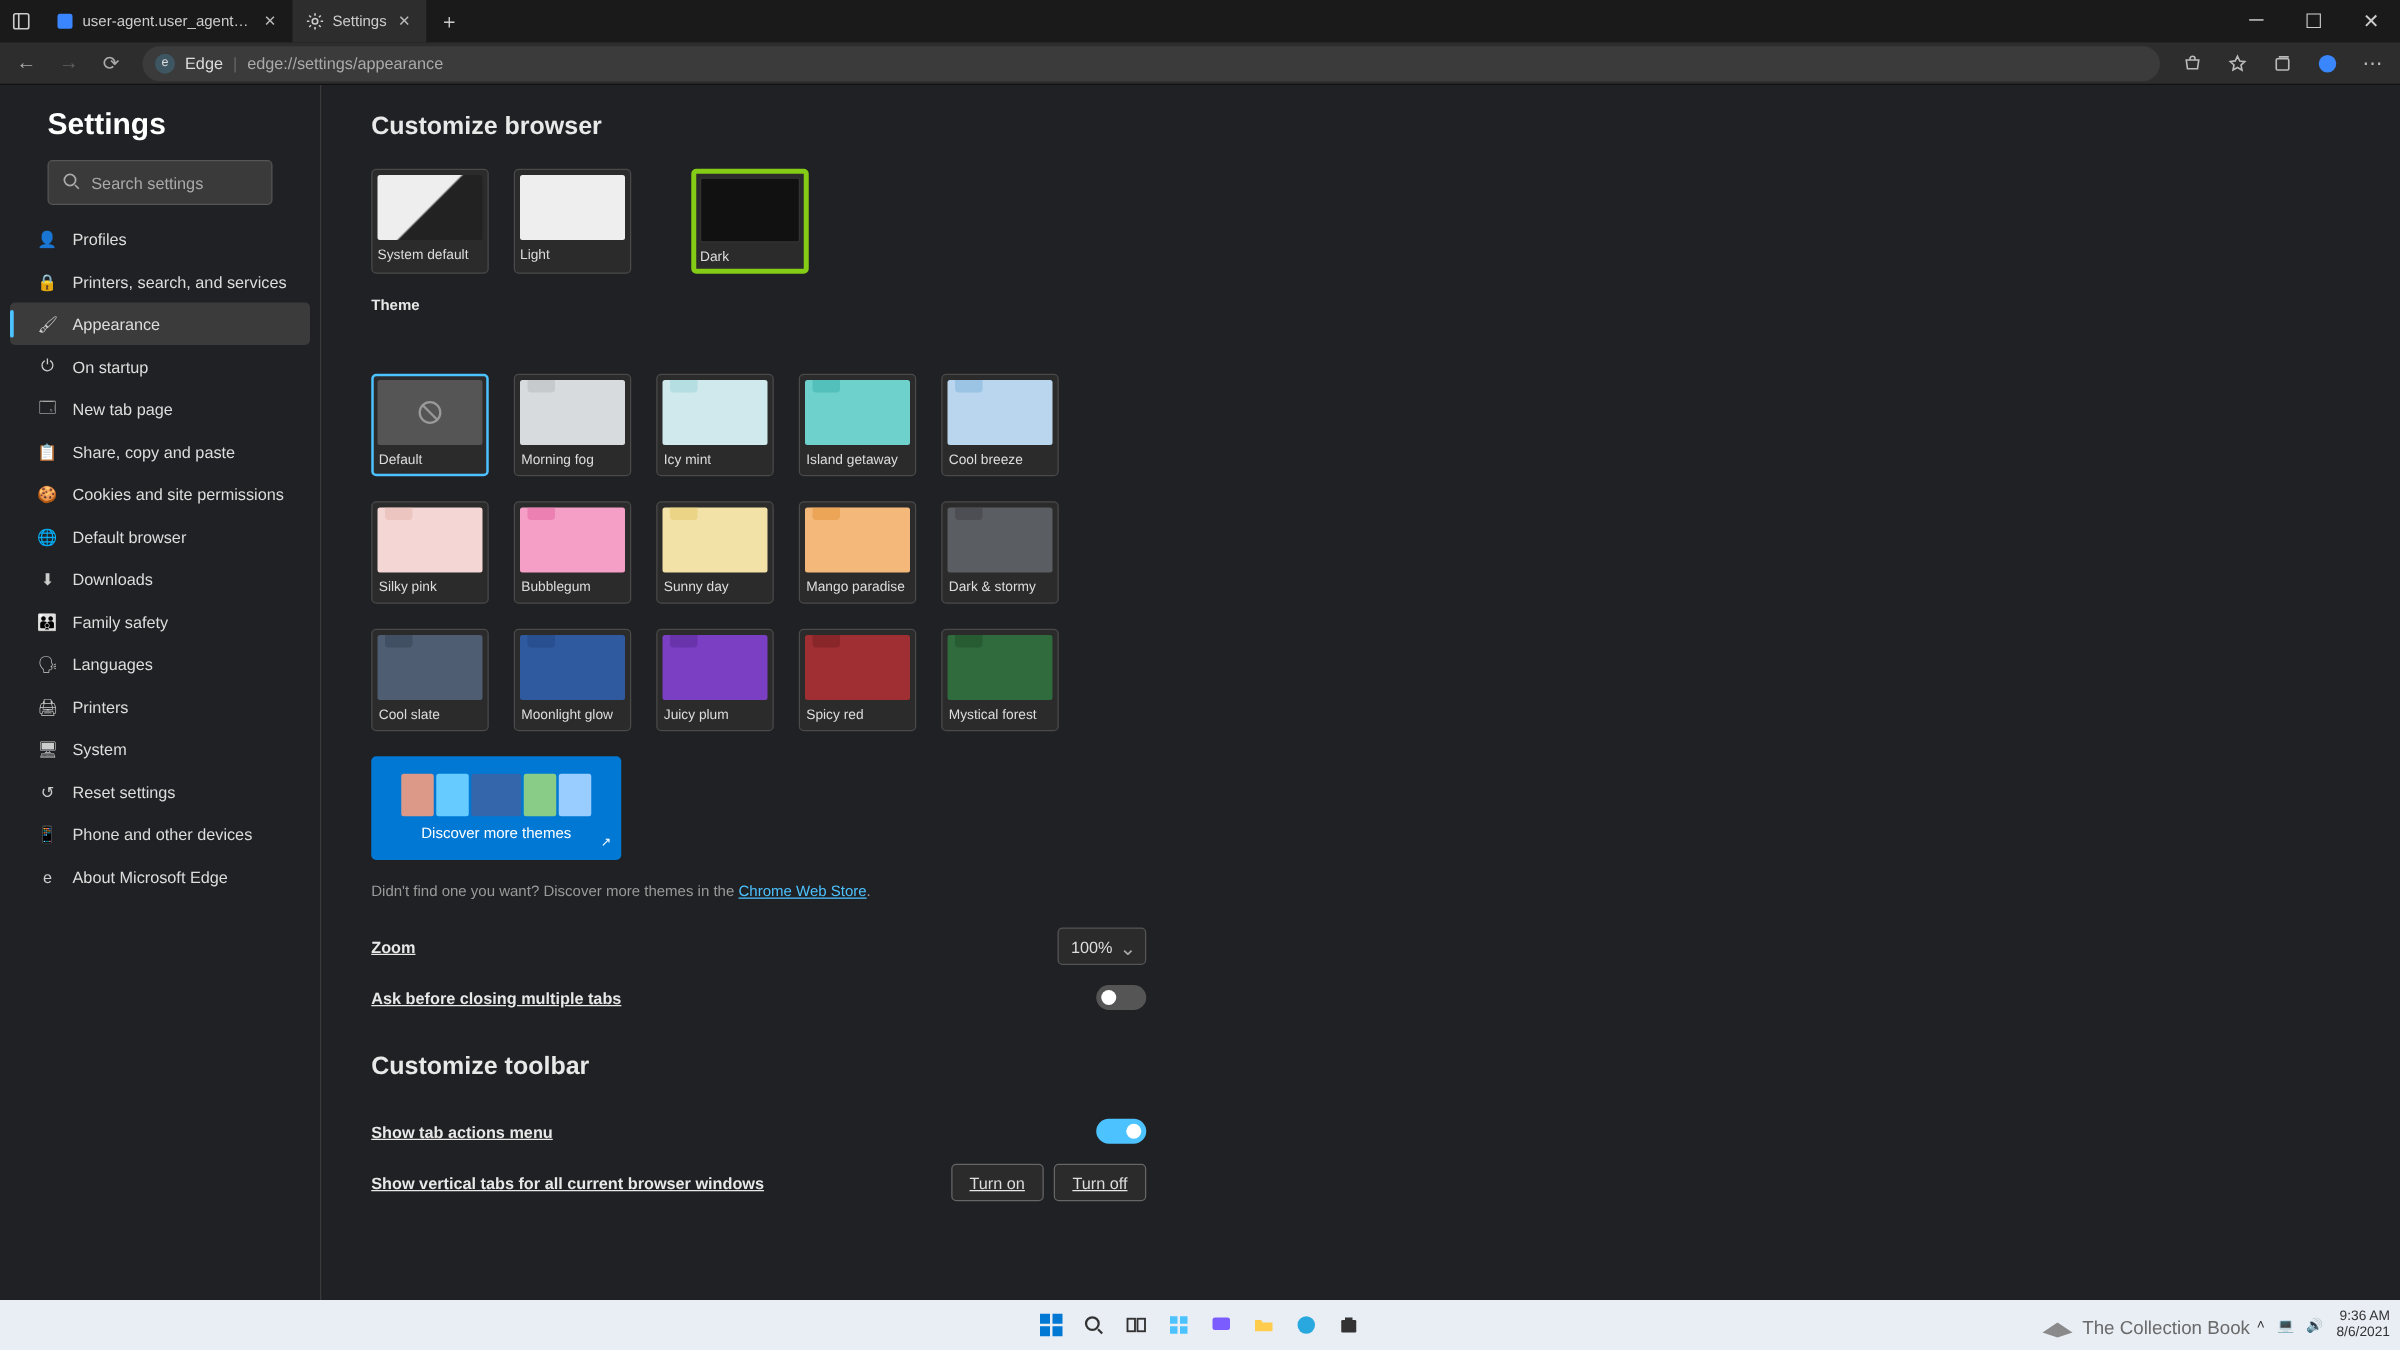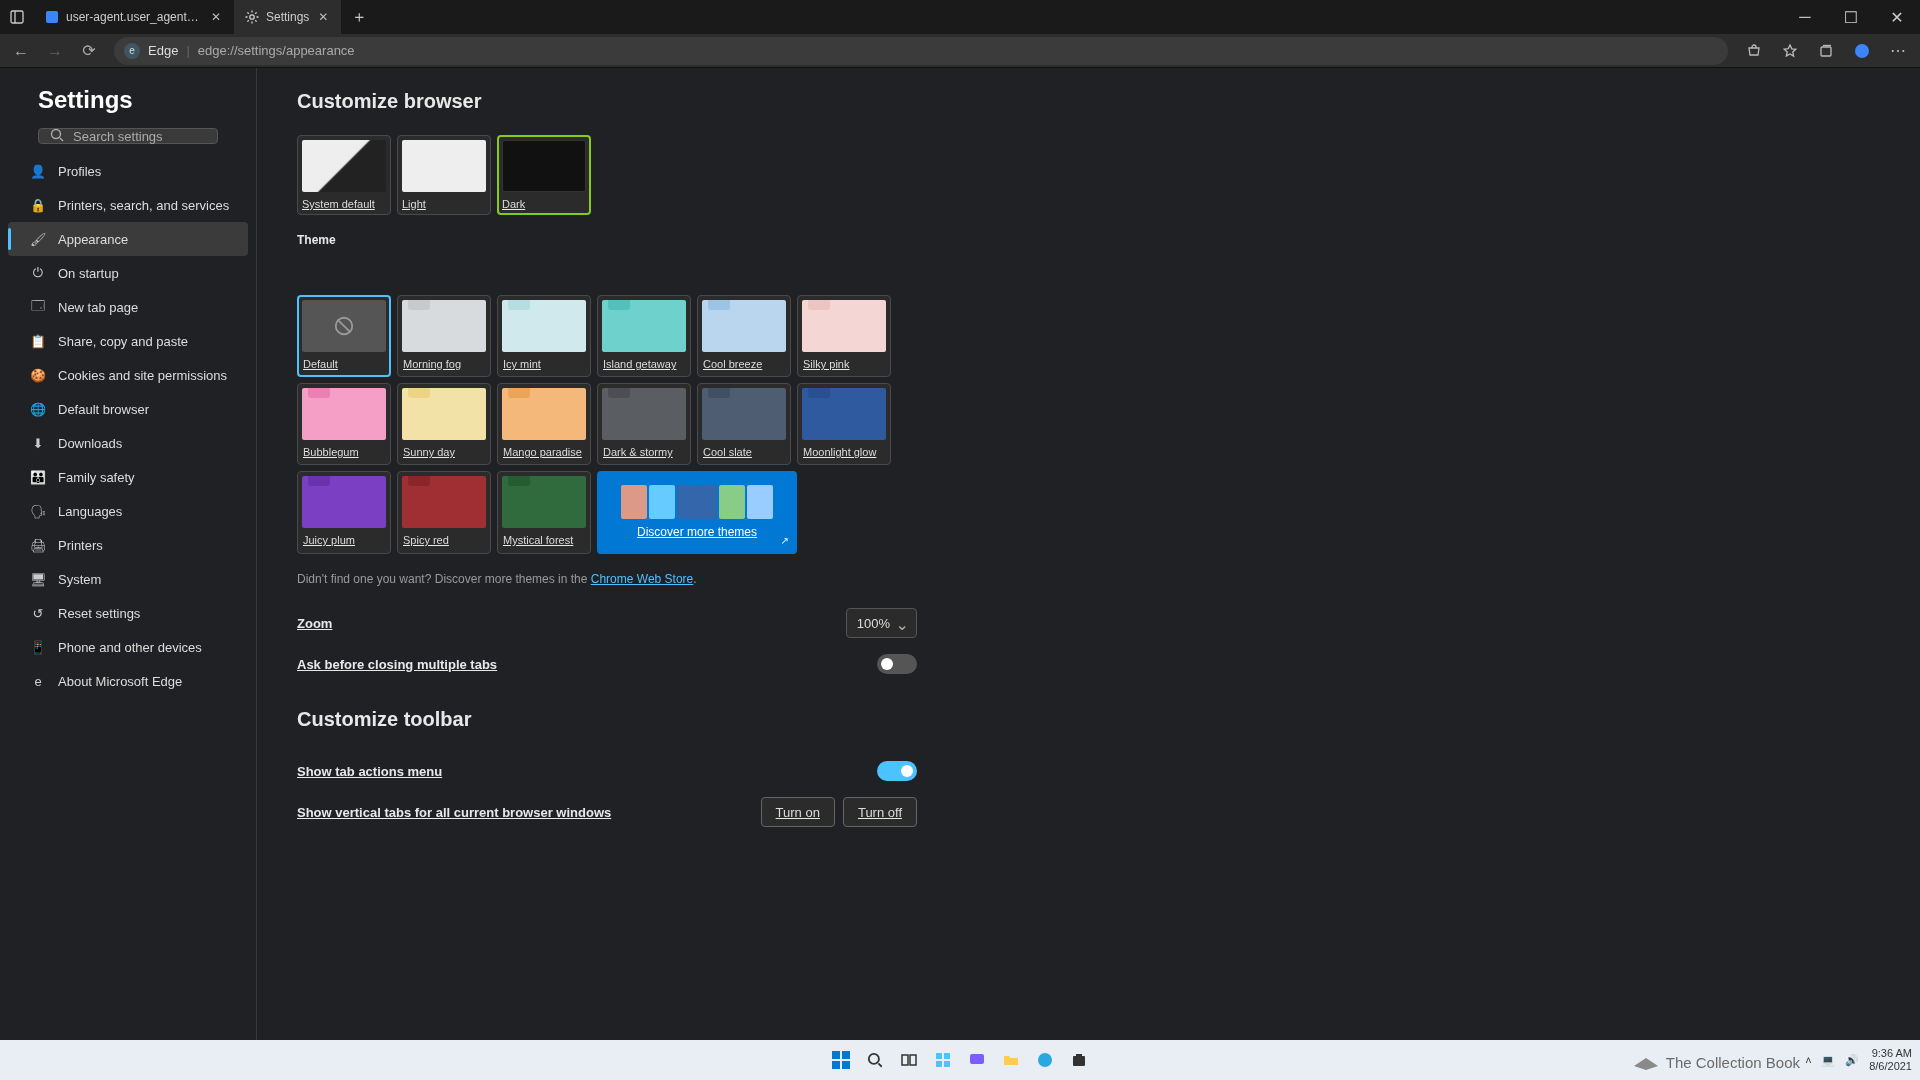--- a/index.html
+++ b/index.html
@@ -22,46 +22,46 @@
 .navbtn { width:30px; height:30px; display:flex; align-items:center; justify-content:center; color:#aaa; border-radius:4px; }
 .addr { flex:1; height:28px; background:#3b3b3b; border-radius:14px; display:flex; align-items:center; padding:0 10px; gap:8px; font-size:13px; color:#ddd; margin:0 6px; }
 .addr .edge-icon { width:16px; height:16px; border-radius:50%; background:#4cc2ff33; display:flex; align-items:center; justify-content:center; font-size:10px; }
 .addr .sep { color:#666; }
 .tbicon { width:32px; height:30px; display:flex; align-items:center; justify-content:center; color:#bbb; }
 
 
 .page { display:flex; height:calc(1080px - 34px - 34px - 40px); }
 .sidebar { width:257px; border-right:1px solid #3a3a3a; padding-top:18px; }
 .sidebar h1 { font-size:24px; font-weight:600; padding:0 38px 14px; color:#fff; }
-.search { margin:0 38px 10px; height:16px; background:#3a3a3a; border:1px solid #555; border-radius:4px; display:flex; align-items:center; padding:0 10px; gap:8px; color:#aaa; font-size:13px; }
+.search { margin:0 38px 10px; height:36px; background:#3a3a3a; border:1px solid #555; border-radius:4px; display:flex; align-items:center; padding:0 10px; gap:8px; color:#aaa; font-size:13px; }
 .navitem { height:34px; display:flex; align-items:center; gap:12px; padding:0 16px 0 50px; font-size:13px; color:#ddd; position:relative; border-radius:4px; margin:0 8px; }
 .navitem .icon { position:absolute; left:22px; width:16px; text-align:center; color:#ccc; }
 .navitem.active { background:#3b3b3b; }
 .navitem.active::before { content:""; position:absolute; left:0; top:6px; bottom:6px; width:3px; background:#4cc2ff; border-radius:2px; }
 
 .content { flex:1; overflow-y:auto; padding:22px 40px 40px; }
 .content h2 { font-size:20px; font-weight:600; margin-bottom:22px; }
 .section-title { font-size:13px; font-weight:600; margin-bottom:2px; }
 .section-sub { font-size:12px; color:#9a9a9a; margin-bottom:12px; }
 
-.card-row { display:flex; gap:6px; flex-wrap:wrap; margin-bottom:18px;text-decoration:underline; }
+.card-row { display:flex; gap:20px; flex-wrap:wrap; margin-bottom:18px; }
 .theme-card { width:94px; border:1px solid #4a4a4a; border-radius:4px; padding:4px; background:#2b2b2b; }
 .theme-card.selected { border:2px solid #4cc2ff; padding:3px; }
 .swatch { height:52px; border-radius:2px; margin-bottom:6px; position:relative; overflow:hidden; }
 .swatch .tab-hint { position:absolute; left:6px; top:0; width:22px; height:10px; border-radius:0 0 3px 3px; opacity:.7; }
 .theme-card .tl { font-size:11px; color:#ddd; padding:0 1px 2px; }
 .theme-card.wide { width:200px; background:#0078d4; border:none; display:flex; flex-direction:column; align-items:center; justify-content:center; height:83px; padding:8px; position:relative; }
 .theme-card.wide .tl { color:#fff; font-size:12px; }
 .theme-card.wide .ext { position:absolute; right:8px; bottom:8px; color:#fff; font-size:10px; }
 .discover-thumbs { display:flex; gap:2px; margin-bottom:6px; }
 .discover-thumbs div { width:26px; height:34px; border-radius:2px; }
 
 
 .appearance-card { width:94px; border:1px solid #4a4a4a; border-radius:4px; padding:4px; background:#2b2b2b; }
-.appearance-card.selected { border:2px solid #84cc16; padding:3px; }
+.appearance-card.selected { border:4px solid #84cc16; padding:3px;margin-left:28px; }
 .appearance-card .preview { height:52px; border-radius:2px; margin-bottom:6px; position:relative; overflow:hidden; }
 .appearance-card .tl { font-size:11px; color:#ddd; }
 
 .prev-sysdef { background:linear-gradient(135deg,#eee 0 49%,#222 51% 100%); }
 .prev-light { background:#eee; }
 .prev-dark { background:#111; border:1px solid #333; }
 
 .row { display:flex; align-items:center; justify-content:space-between; padding:8px 0; max-width:620px;text-decoration:underline; }
 .row .lbl { font-size:13px; font-weight:600; }
 .zoom-select { height:30px; min-width:70px; border:1px solid #555; background:#2b2b2b; color:#ddd; border-radius:4px; padding:0 26px 0 10px; font-size:13px; position:relative; }

